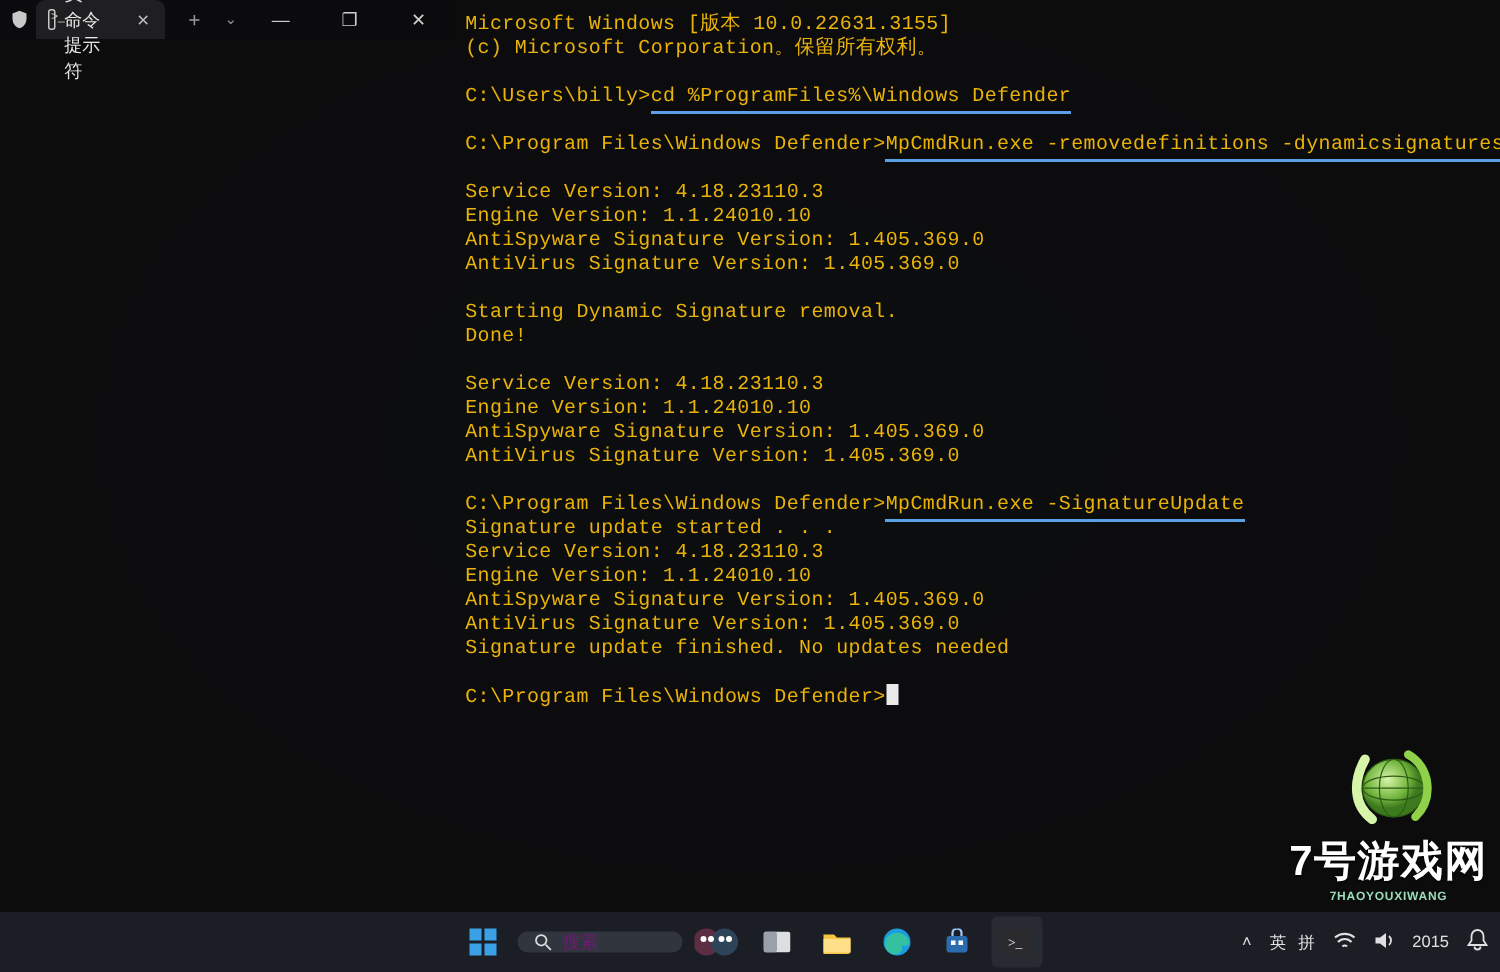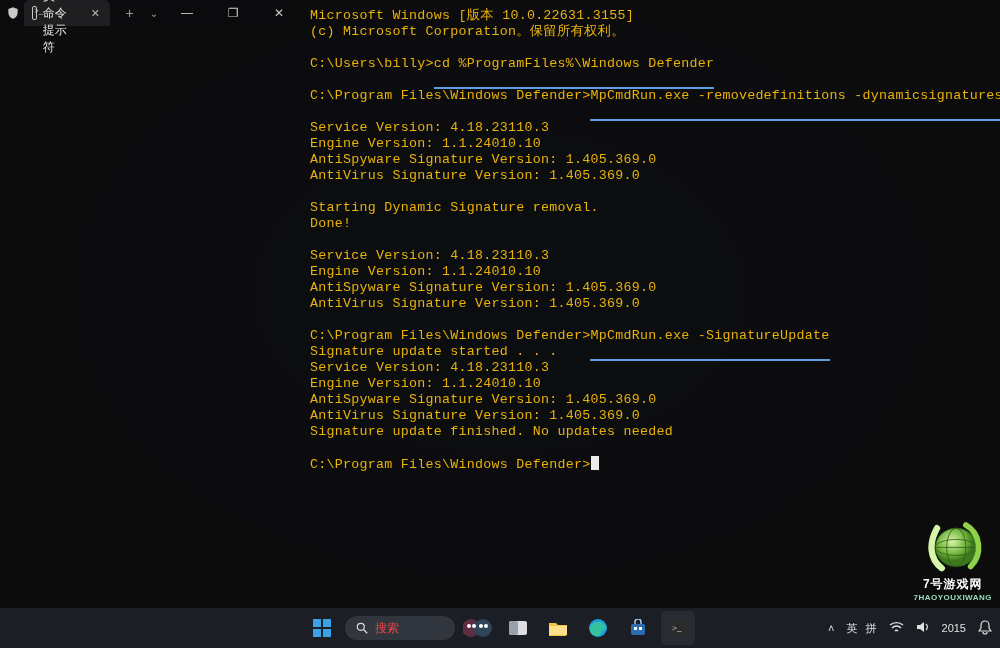--- a/index.html
+++ b/index.html
@@ -42,60 +42,60 @@
   
   .term-body {
     flex:1;
     font-family: Consolas, "Courier New", monospace;
     font-size: 13.3px; line-height: 16px; letter-spacing: .02em;
     color:#eab308; padding:8px 8px;
     white-space: pre;
     position:relative;
     background: transparent;
   }
-  .hl { border-bottom: 2px solid #5aa0e6; padding-bottom:16px; }
+  .hl { border-bottom: 2px solid #5aa0e6; padding-bottom:3px; }
   .cursor { display:inline-block; width:8px; height:14px; background:#eaeaea; margin-left:1px; vertical-align:-2px;}
 
   
   .taskbar {
     position:absolute; left:0; bottom:0; width:1000px; height:40px;
     background: rgba(30,34,42,.82);
     backdrop-filter: blur(6px);
     display:flex; align-items:center;
   }
   .tb-center {
     position:absolute; left:50%; transform:translateX(-50%);
     display:flex; align-items:center; gap:6px;
   }
   .tb-ico {
     width:34px; height:34px; border-radius:4px;
     display:flex; align-items:center; justify-content:center;
     cursor:pointer;
   }
   .search-pill{
     display:flex; align-items:center; gap:6px;
-    background:rgba(60,64,72,.7); height:24px; border-radius:15px;
-    padding:0 14px 0 10px; color:#ef4444; font-size:12px; cursor:text;
+    background:rgba(60,64,72,.7); height:14px; border-radius:15px;
+    padding:0 14px 0 10px; color:#701a75; font-size:12px; cursor:text;
     min-width:110px;
   }
   .tb-right{
     position:absolute; right:8px; display:flex; align-items:center; gap:12px;
     font-size:11px; color:#e0e0e0;
   }
   .tray-ico{ cursor:pointer; }
   .lang{ display:flex; flex-direction:row; gap:8px; font-size:11px;}
 
   
   .watermark{
     position:absolute; right:8px; bottom:46px;
     text-align:center; font-family:"Microsoft YaHei",sans-serif;
     color:#fff; pointer-events:none;
   }
   .watermark .globe{ width:64px; height:54px; margin:0 auto;}
-  .watermark .txt{ font-size:12px; font-weight:bold; letter-spacing:1px; text-shadow:0 1px 2px #000;}
+  .watermark .txt{ font-size:28px; font-weight:bold; letter-spacing:1px; text-shadow:0 1px 2px #000;}
   .watermark .sub{ font-size:8px; color:#9db; letter-spacing:.5px;font-weight:bold;}
 
   
   .bloom-lines{
     position:absolute; inset:0; pointer-events:none; opacity:.12;
   }
 </style>
 </head>
 <body>
 

